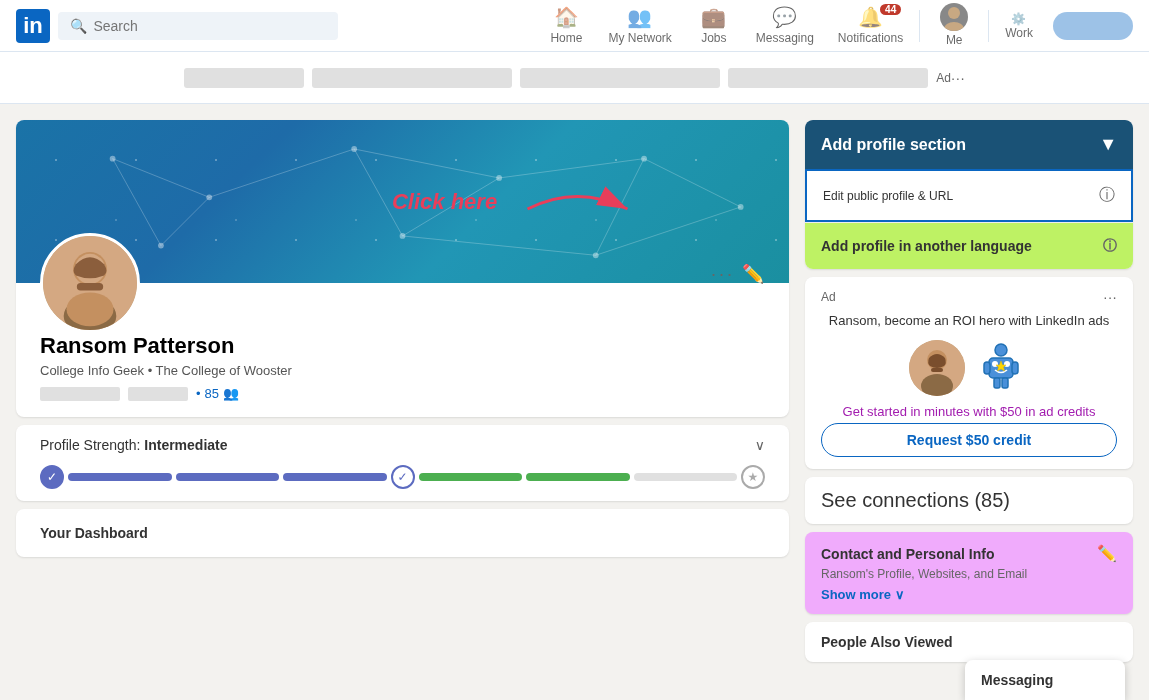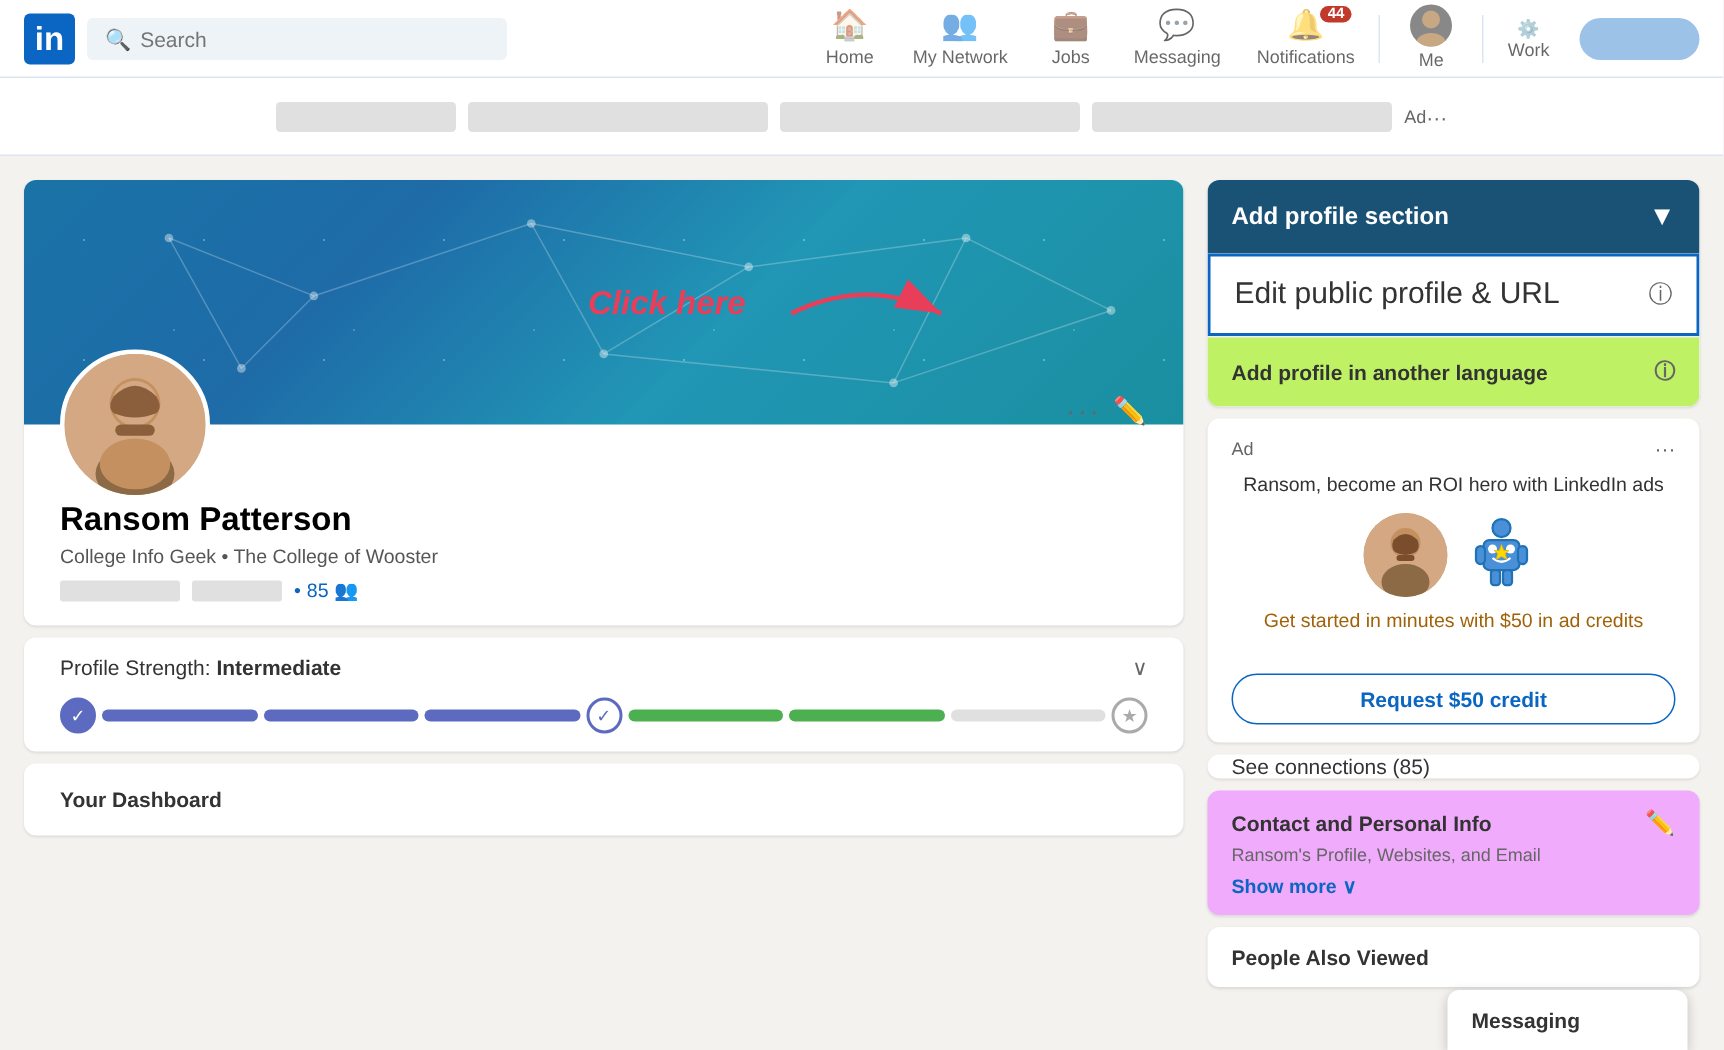--- a/index.html
+++ b/index.html
@@ -294,21 +294,21 @@
     }
     .edit-profile-url-row {
       display: flex; align-items: center; justify-content: space-between;
       padding: 14px 16px;
       border: 2px solid #0a66c2;
       border-radius: 0 0 0 0;
       cursor: pointer;
       background: #fff;
     }
     .edit-profile-url-text {
-      font-size: 20px; color: #333; font-weight: 500;
+      font-size: 12px; color: #333; font-weight: 500;
     }
     .edit-profile-url-icon {
       color: #666; font-size: 16px;
     }
     .add-language-row {
       display: flex; align-items: center; justify-content: space-between;
       padding: 14px 16px;
       cursor: pointer;
       background: #bef264;
       border-top: 1px solid #eee;
@@ -342,42 +342,42 @@
       border-radius: 50%;
       background: #c8a882;
       display: flex; align-items: center; justify-content: center;
       overflow: hidden;
     }
     .ad-avatar-robot {
       width: 56px; height: 56px;
       display: flex; align-items: center; justify-content: center;
     }
     .ad-card-text {
-      font-size: 13px; color: #a16207; text-align: center; margin-bottom: 28px;
+      font-size: 13px; color: #a21caf; text-align: center; margin-bottom: 4px;
     }
     .request-credit-btn {
       display: block; width: 100%;
       border: 1.5px solid #0a66c2;
       background: #fff;
       color: #0a66c2;
       border-radius: 20px;
       padding: 8px;
       font-size: 14px;
       font-weight: 600;
       cursor: pointer;
       text-align: center;
     }
 
     
     .sidebar-link-row {
       background: #fff;
       border-radius: 8px;
-      padding: 0 16px;
-      margin-bottom: 8px;
-      font-size: 14px;
+      padding: 12px 16px;
+      margin-bottom: 8px;
+      font-size: 20px;
       color: #333;
       font-weight: 500;
       box-shadow: 0 1px 2px rgba(0,0,0,0.1);
       cursor: pointer;
     }
 
     
     .contact-info-card {
       background: #f0abfc;
       border-radius: 8px;

